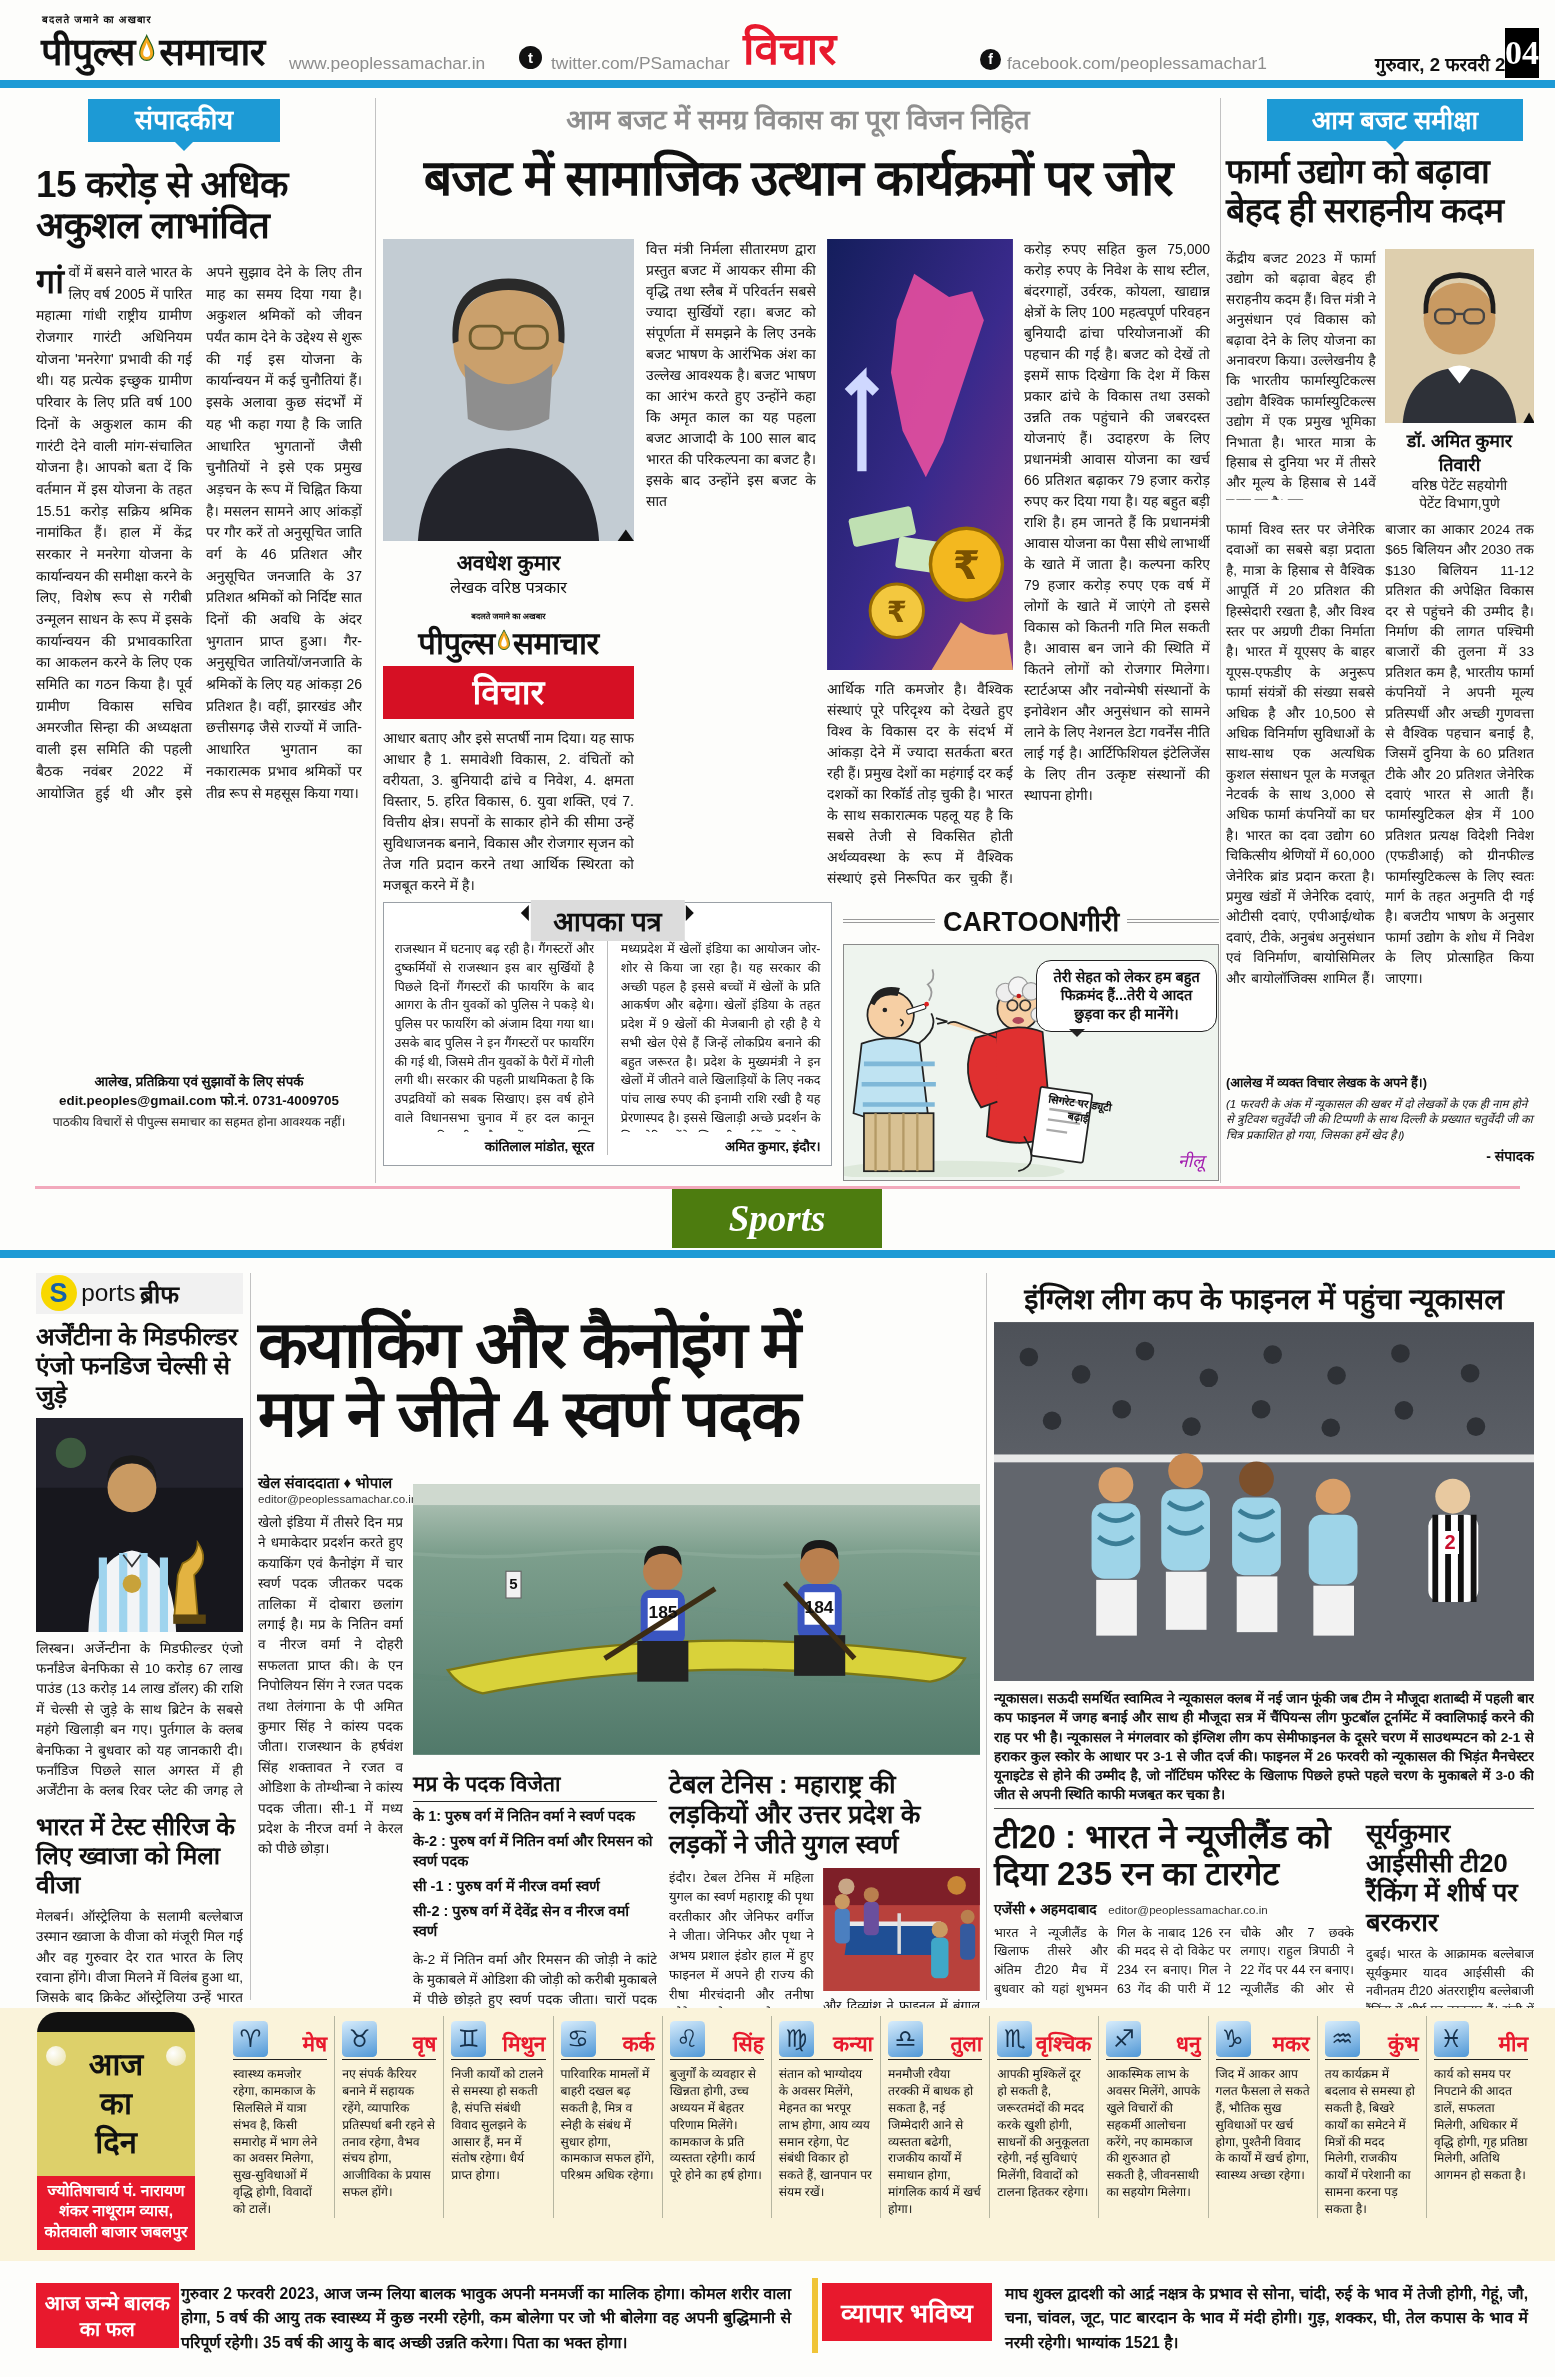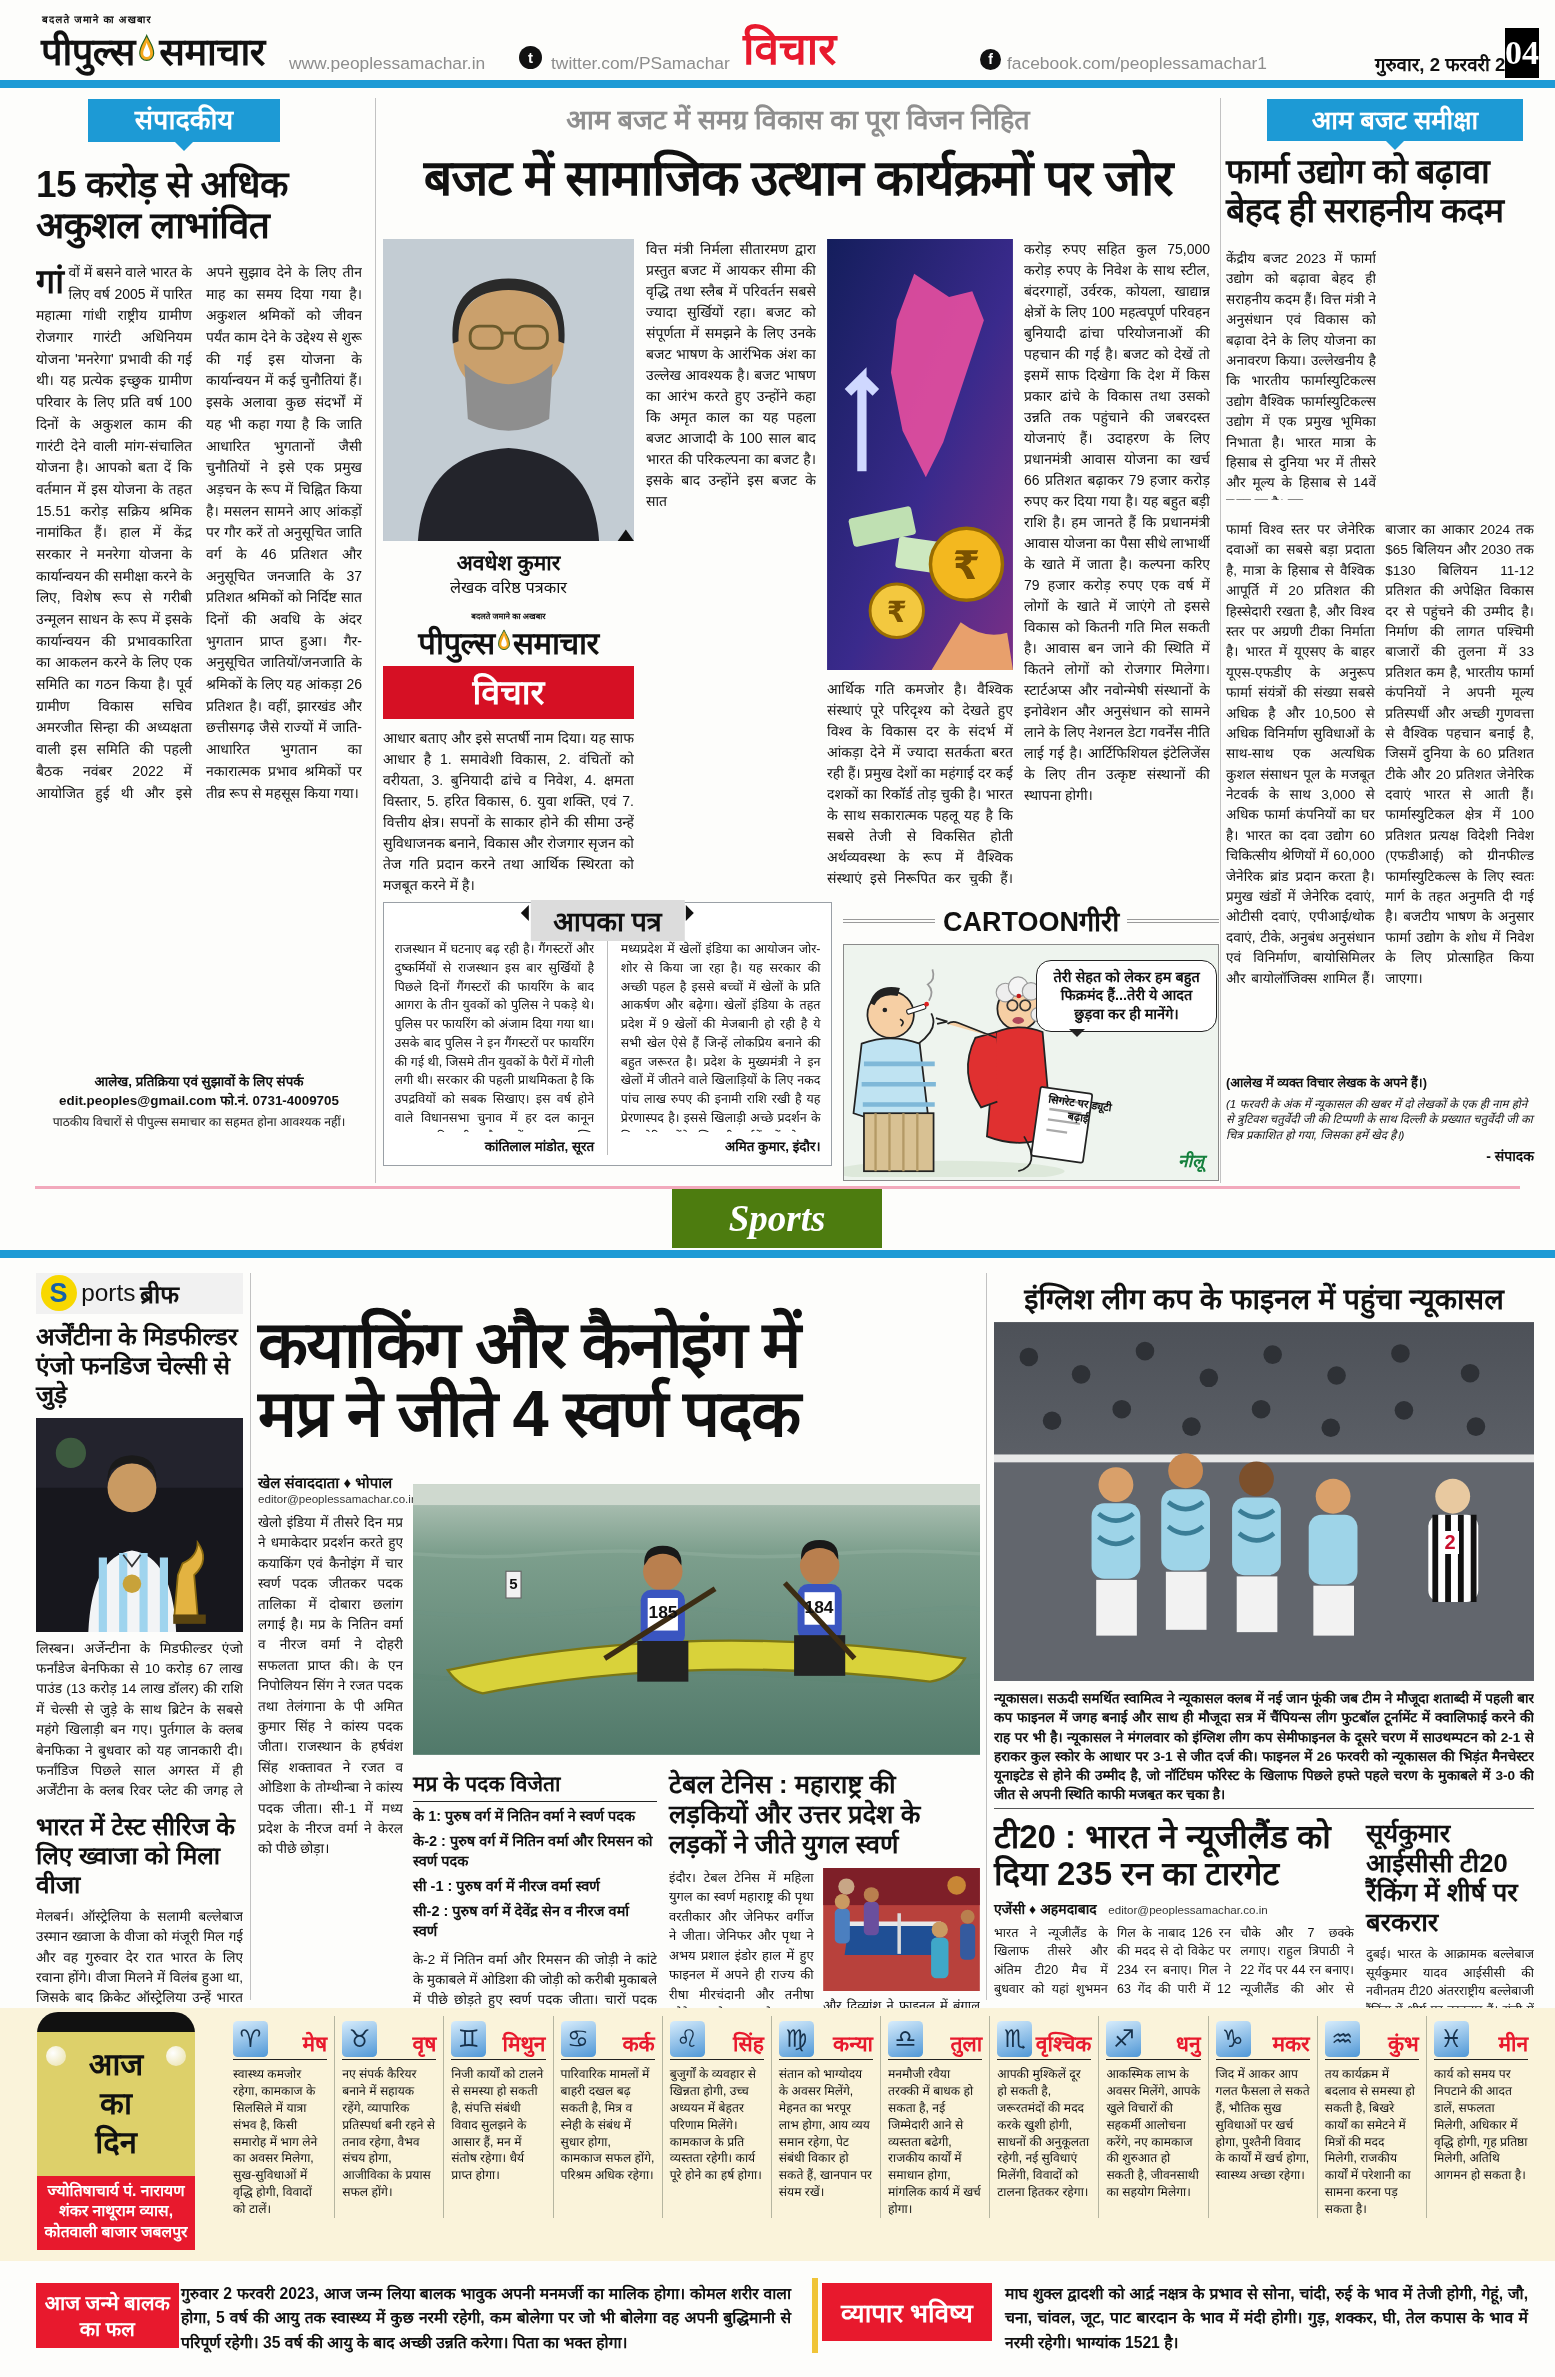--- a/index.html
+++ b/index.html
@@ -228,28 +228,44 @@
         <path d="M262 150 q40 -16 80 0 l16 180 q-56 22 -112 0Z" fill="#e03030" stroke="#222" stroke-width="3"></path>
         <path d="M262 150 l-36 10 q-30 60 10 120 l28 -10" fill="#e03030" stroke="#222" stroke-width="3"></path>
         <path d="M262 160 l-66 -26 q-10 -4 -18 2" stroke="#222" stroke-width="3" fill="#f6cfa4"></path>
         <path d="M178 132 l-20 -6 m20 6 l-18 4" stroke="#222" stroke-width="3"></path>
         <rect x="330" y="250" width="90" height="120" rx="4" fill="#fff" stroke="#222" stroke-width="3" transform="rotate(8 375 310)"></rect>
         <path d="M350 268 h56 M350 286 h56 M350 304 h56 M350 322 h36" stroke="#aaa" stroke-width="4" transform="rotate(8 375 310)"></path>
         <path d="M310 330 q30 50 -10 60" stroke="#222" stroke-width="3" fill="none"></path>
       </svg>
       <div class="bubble" style="left:192px;top:15px;width:163px;">तेरी सेहत को लेकर हम बहुत फिक्रमंद हैं...तेरी ये आदत छुड़वा कर ही मानेंगे।</div>
       <div class="abs" style="left:200px;top:152px;width:70px;transform:rotate(8deg);font-size:11px;font-weight:bold;text-align:center;line-height:1.25;">सिगरेट पर ड्यूटी बढ़ाई</div>
-      <div class="abs" style="right:14px;bottom:8.1px;font-size:17.4px;font-style:italic;font-weight:bold;color:#15803d;">नीलू</div>
+      <div class="abs" style="right:14px;bottom:8.1px;font-size:17.4px;font-style:italic;font-weight:normal;color:#a21caf;">नीलू</div>
     </div>
   </div>
 
   <div class="badge" style="left:1267px;top:99px;width:256px;height:42px;font-size:25.6px;line-height:42px;">आम बजट समीक्षा</div>
   <div class="abs" style="left:1226px;top:152px;width:308px;font-size:34px;font-weight:bold;line-height:1.15;letter-spacing:-0.6px;">फार्मा उद्योग को बढ़ावा बेहद ही सराहनीय कदम</div>
   <div class="abs" style="left:1226px;top:249px;width:308px;display:flex;gap:9.3px;">
     <div class="jt hide bodytx" style="width:150px;height:251px;font-size:13.6px;">केंद्रीय बजट 2023 में फार्मा उद्योग को बढ़ावा बेहद ही सराहनीय कदम हैं। वित्त मंत्री ने अनुसंधान एवं विकास को बढ़ावा देने के लिए योजना का अनावरण किया। उल्लेखनीय है कि भारतीय फार्मास्युटिकल्स उद्योग वैश्विक फार्मास्युटिकल्स उद्योग में एक प्रमुख भूमिका निभाता है। भारत मात्रा के हिसाब से दुनिया भर में तीसरे और मूल्य के हिसाब से 14वें स्थान पर है। यह</div>
+    <div style="width:149px;">
+      <svg width="149" height="174" viewBox="0 0 256 300" style="display:block;background:#d9c9a8;">
+        <rect width="256" height="300" fill="#decfae"></rect>
+        <circle cx="128" cy="120" r="62" fill="#c99a62"></circle>
+        <path d="M66 112 q-4 -70 62 -72 q66 2 62 72 l-8 -2 q2 -58 -54 -60 q-56 2 -54 60Z" fill="#1d1d1d"></path>
+        <rect x="86" y="104" width="34" height="24" rx="10" fill="none" stroke="#444" stroke-width="4"></rect>
+        <rect x="136" y="104" width="34" height="24" rx="10" fill="none" stroke="#444" stroke-width="4"></rect>
+        <line x1="120" y1="112" x2="136" y2="112" stroke="#444" stroke-width="4"></line>
+        <path d="M30 300 q8 -90 98 -96 q90 6 98 96Z" fill="#2e3138"></path>
+        <path d="M108 206 l20 26 20 -26 q-20 -10 -40 0Z" fill="#fff"></path>
+        <path d="M248 282 l10 18 h-20Z" fill="#111"></path>
+      </svg>
+      <div class="phauth">डॉ. अमित कुमार तिवारी</div>
+      <div class="phrole">वरिष्ठ पेटेंट सहयोगी</div>
+      <div class="phrole">पेटेंट विभाग,पुणे</div>
+    </div>
   </div>
   <div class="abs jt hide bodytx" style="left:1226px;top:520px;width:308px;height:546px;column-count:2;column-gap:10.5px;font-size:13.6px;">फार्मा विश्व स्तर पर जेनेरिक दवाओं का सबसे बड़ा प्रदाता है, मात्रा के हिसाब से वैश्विक आपूर्ति में 20 प्रतिशत की हिस्सेदारी रखता है, और विश्व स्तर पर अग्रणी टीका निर्माता है। भारत में यूएसए के बाहर यूएस-एफडीए के अनुरूप फार्मा संयंत्रों की संख्या सबसे अधिक है और 10,500 से अधिक विनिर्माण सुविधाओं के साथ-साथ एक अत्यधिक कुशल संसाधन पूल के मजबूत नेटवर्क के साथ 3,000 से अधिक फार्मा कंपनियों का घर है। भारत का दवा उद्योग 60 चिकित्सीय श्रेणियों में 60,000 जेनेरिक ब्रांड प्रदान करता है। प्रमुख खंडों में जेनेरिक दवाएं, ओटीसी दवाएं, एपीआई/थोक दवाएं, टीके, अनुबंध अनुसंधान एवं विनिर्माण, बायोसिमिलर और बायोलॉजिक्स शामिल हैं। बाजार का आकार 2024 तक $65 बिलियन और 2030 तक $130 बिलियन 11-12 प्रतिशत की अपेक्षित विकास दर से पहुंचने की उम्मीद है। निर्माण की लागत पश्चिमी बाजारों की तुलना में 33 प्रतिशत कम है, भारतीय फार्मा कंपनियों ने अपनी मूल्य प्रतिस्पर्धी और अच्छी गुणवत्ता से वैश्विक पहचान बनाई है, जिसमें दुनिया के 60 प्रतिशत टीके और 20 प्रतिशत जेनेरिक दवाएं भारत से आती हैं। फार्मास्युटिकल क्षेत्र में 100 प्रतिशत प्रत्यक्ष विदेशी निवेश (एफडीआई) को ग्रीनफील्ड फार्मास्युटिकल्स के लिए स्वतः मार्ग के तहत अनुमति दी गई है। बजटीय भाषण के अनुसार फार्मा उद्योग के शोध में निवेश के लिए प्रोत्साहित किया जाएगा।</div>
   <div class="abs" style="left:1226px;top:1073px;width:308px;">
     <div style="font-size:12.8px;font-weight:bold;">(आलेख में व्यक्त विचार लेखक के अपने हैं।)</div>
     <div style="font-size:11.6px;font-style:italic;margin-top:4.6px;line-height:1.35;">(1 फरवरी के अंक में न्यूकासल की खबर में दो लेखकों के एक ही नाम होने से त्रुटिवश चतुर्वेदी जी की टिप्पणी के साथ दिल्ली के प्रख्यात चतुर्वेदी जी का चित्र प्रकाशित हो गया, जिसका हमें खेद है।)</div>
     <div style="font-size:14px;font-weight:bold;text-align:right;margin-top:3.5px;">- संपादक</div>
   </div>
 
   <div class="abs" style="left:35px;top:1186px;width:1485px;height:2.9px;background:#f2a9bc;"></div>
   <div class="abs spban" style="left:672px;top:1189px;width:210px;height:59px;line-height:59px;">Sports</div>

